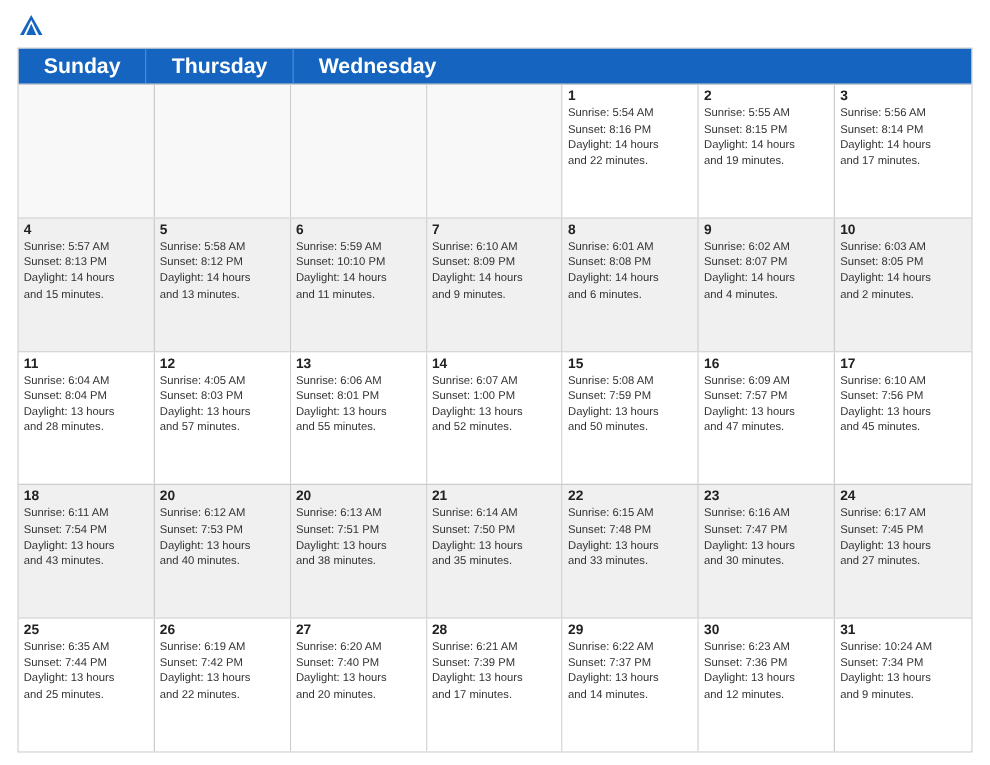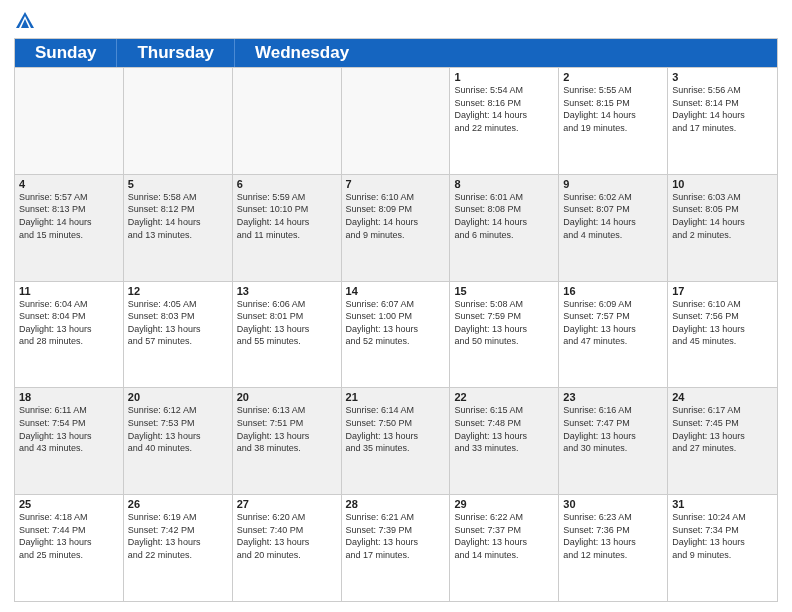--- a/index.html
+++ b/index.html
@@ -312,21 +312,21 @@
             <div class="day-num">24</div>
             <div class="cell-line">Sunrise: 6:17 AM</div>
             <div class="cell-line">Sunset: 7:45 PM</div>
             <div class="cell-line">Daylight: 13 hours</div>
             <div class="cell-line">and 27 minutes.</div>
           </div>
         </div>
         <div class="cal-row">
           <div class="cal-cell">
             <div class="day-num">25</div>
-            <div class="cell-line">Sunrise: 4:18 AM</div>
+            <div class="cell-line">Sunrise: 6:35 AM</div>
             <div class="cell-line">Sunset: 7:44 PM</div>
             <div class="cell-line">Daylight: 13 hours</div>
             <div class="cell-line">and 25 minutes.</div>
           </div>
           <div class="cal-cell">
             <div class="day-num">26</div>
             <div class="cell-line">Sunrise: 6:19 AM</div>
             <div class="cell-line">Sunset: 7:42 PM</div>
             <div class="cell-line">Daylight: 13 hours</div>
             <div class="cell-line">and 22 minutes.</div>

